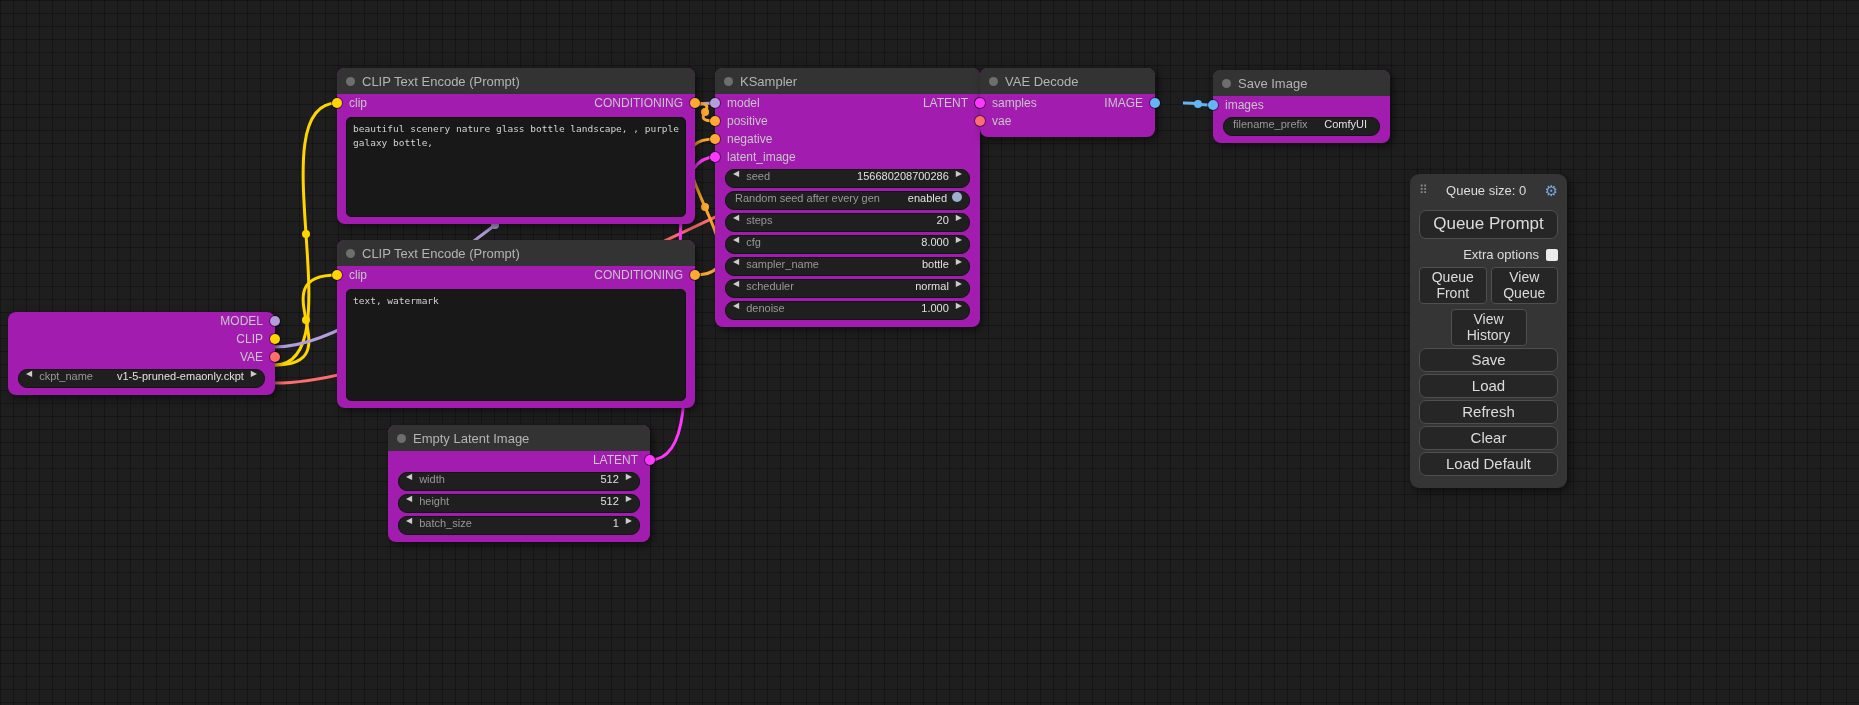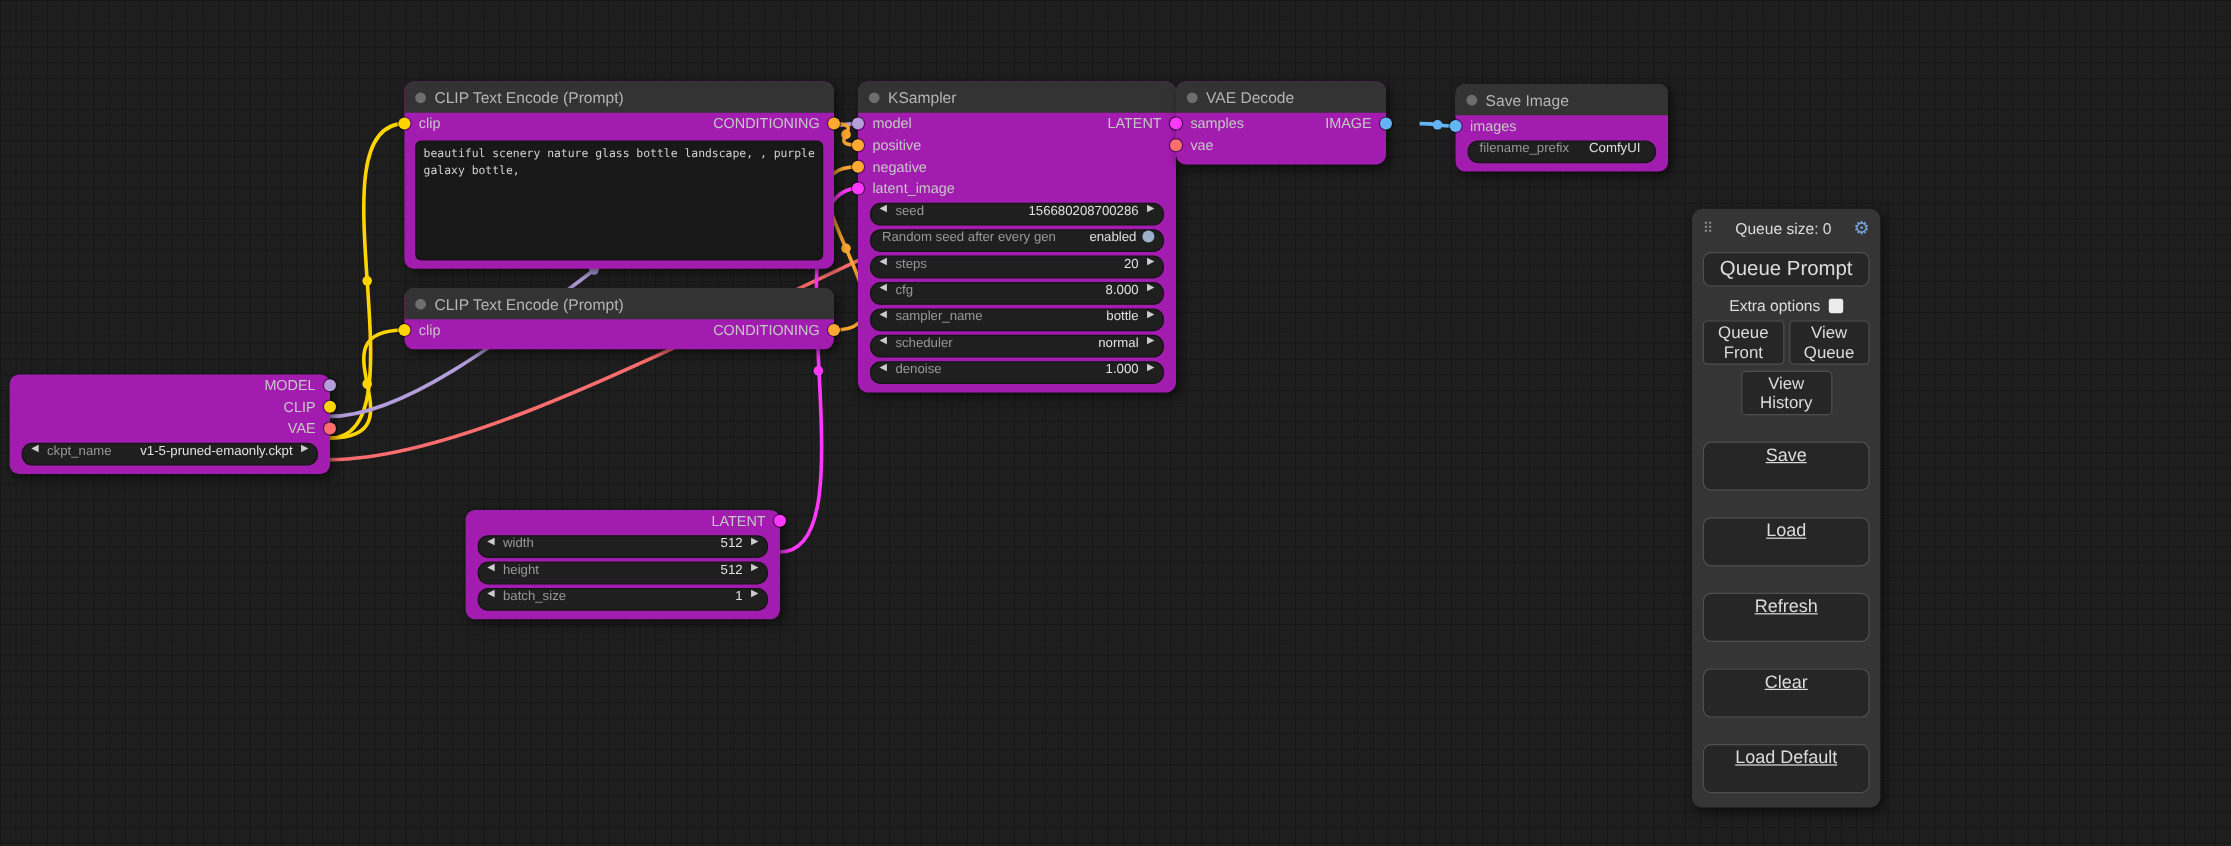--- a/index.html
+++ b/index.html
@@ -31,22 +31,22 @@
     width:calc(100% - 18px);box-sizing:border-box;overflow:hidden;}
   .menu{position:absolute;left:1410px;top:174px;width:157px;box-sizing:border-box;background:#353535;border-radius:9px;
     box-shadow:3px 3px 9px rgba(0,0,0,.55);padding:6px 9px 12px;z-index:3;}
   .mhead{display:flex;align-items:center;height:20px;}
   .drag{color:#8b8b8b;font-size:12px;cursor:grab;}
   .qsize{flex:1;text-align:center;font-size:13px;color:#dddddd;}
   .gear{color:#7aa5dc;font-size:15px;line-height:1;cursor:pointer;}
   .btn{display:block;width:100%;background:#262626;border:1px solid #4f4f4f;color:#dcdcdc;border-radius:7px;
     font-family:"Liberation Sans",sans-serif;cursor:pointer;}
   .btn.big{font-size:17px;padding:3px 2px 4px;margin-top:10px;}
-  .btn.norm{font-size:15px;padding:2px 0 20px;margin-top:22px;text-decoration:underline;}
-  .extra{display:flex;align-items:center;justify-content:center;gap:7px;margin-top:8px;font-size:13px;color:#dddddd;}
+  .btn.norm{font-size:15px;padding:2px 0 3px;margin-top:2px;}
+  .extra{display:flex;align-items:center;justify-content:flex-end;gap:7px;margin-top:8px;font-size:13px;color:#dddddd;}
   .checkbox{width:12px;height:12px;background:#ececec;border-radius:2px;cursor:pointer;flex:none;}
   .smrow{display:flex;gap:4px;margin-top:5px;justify-content:center;}
   .btn.sm{font-size:14px;padding:1px 4px 2px;border-radius:4px;width:auto;flex:1;margin:0;}
   .btn.sm.vh{flex:none;width:76px;}
   .gap{margin-top:14px;}
 </style>
 </head>
 <body>
 
 <svg class="wires" width="1859" height="705">
@@ -109,23 +109,28 @@
   <div class="ntitle">
     <span class="ndot"></span>
     <span class="ntext">CLIP Text Encode (Prompt)</span>
   </div>
   <div class="srow">
     <span>clip</span>
     <span class="olabel">CONDITIONING</span>
     <span class="pdot in" style="background-color: rgb(255, 213, 0);"></span>
     <span class="pdot out" style="background-color: rgb(255, 169, 49);"></span>
   </div>
+  <textarea class="prompt" style="height: 112px;" spellcheck="false">text, watermark</textarea>
 </div>
 
 <div class="node" style="left:388px;top:425px;width:262px;">
+  <div class="ntitle">
+    <span class="ndot"></span>
+    <span class="ntext">Empty Latent Image</span>
+  </div>
   <div class="srow">
     <span class="olabel">LATENT</span>
     <span class="pdot out" style="background-color: rgb(255, 56, 255);"></span>
   </div>
   <div class="widget">
     <span class="warr">◀</span>
     <span class="wname">width</span>
     <span class="wval">512</span>
     <span class="warr">▶</span>
   </div>

